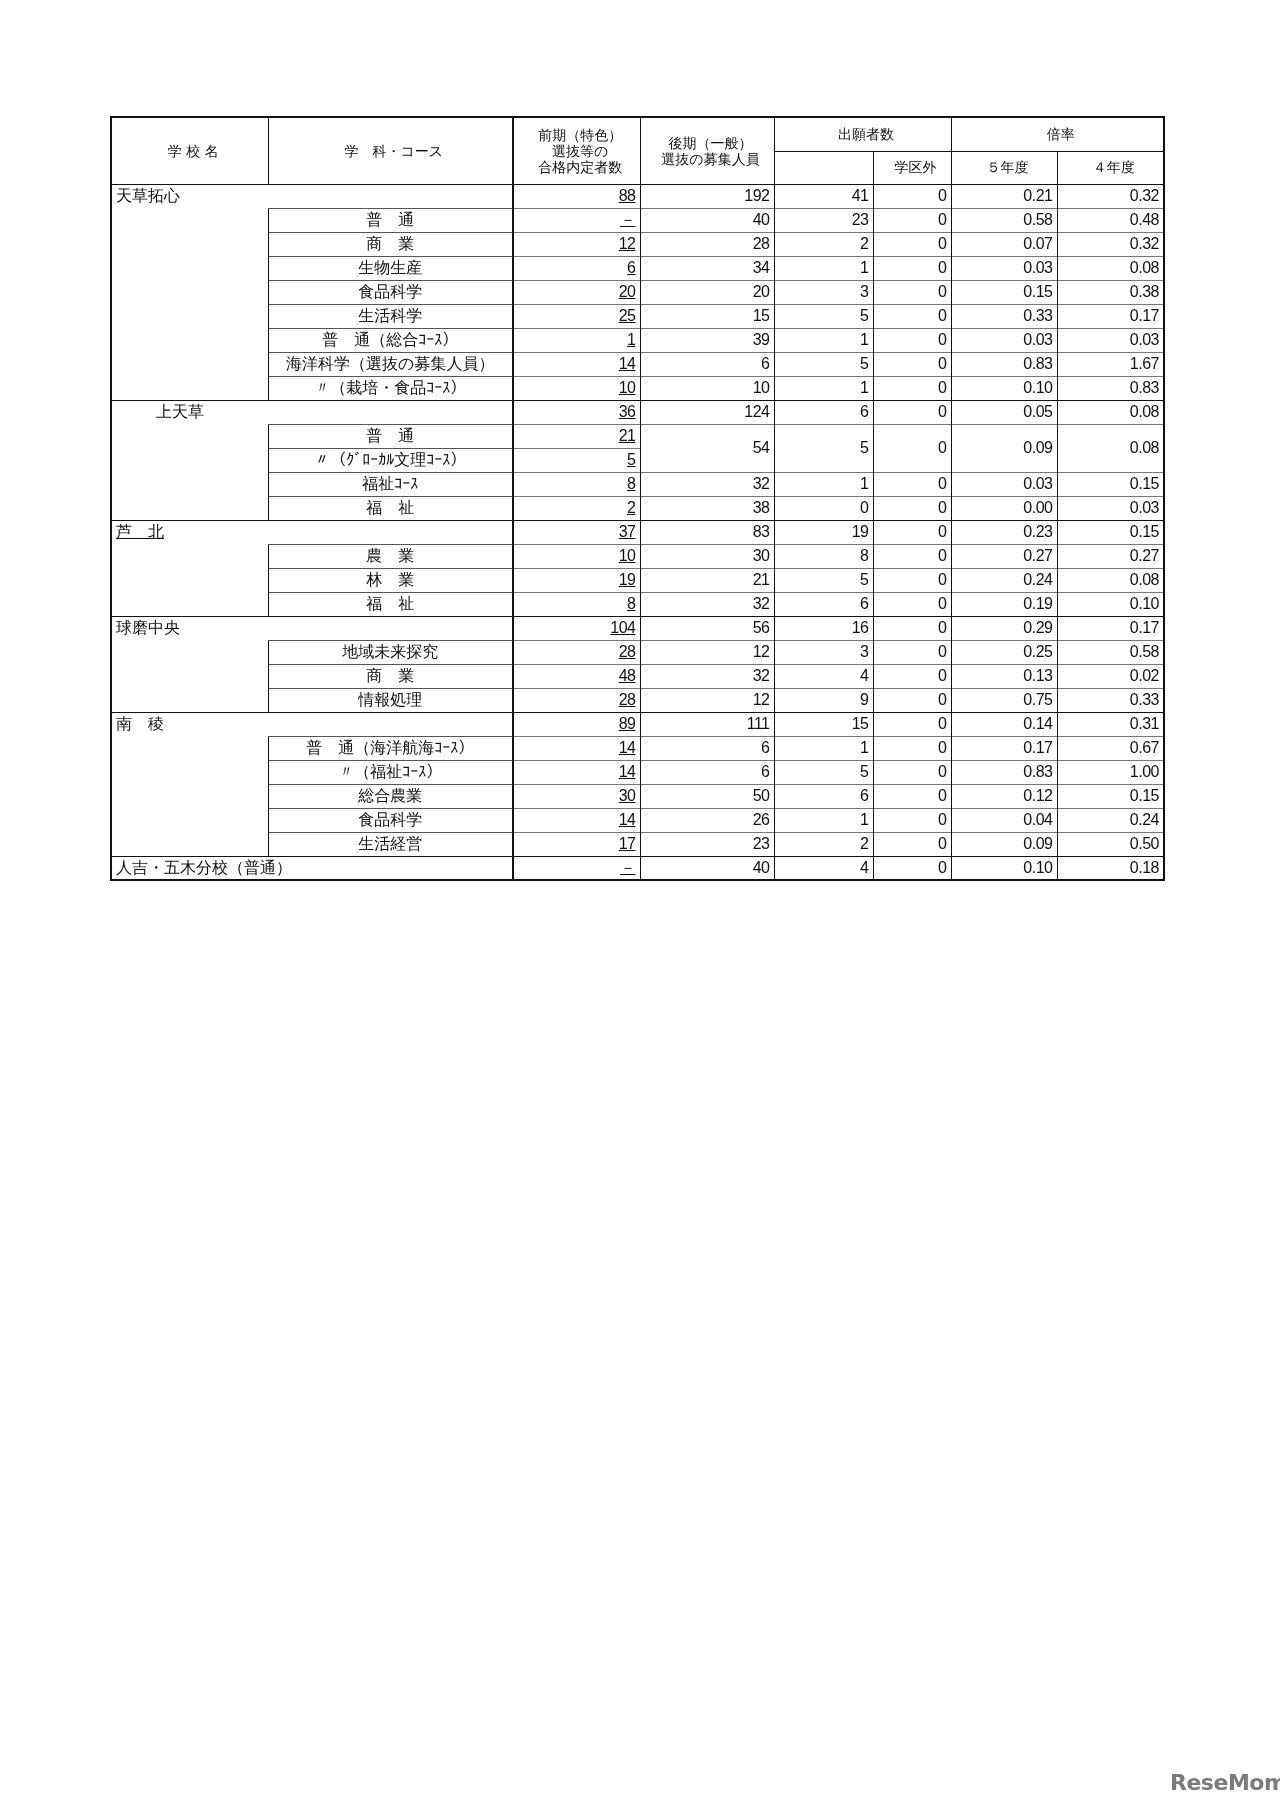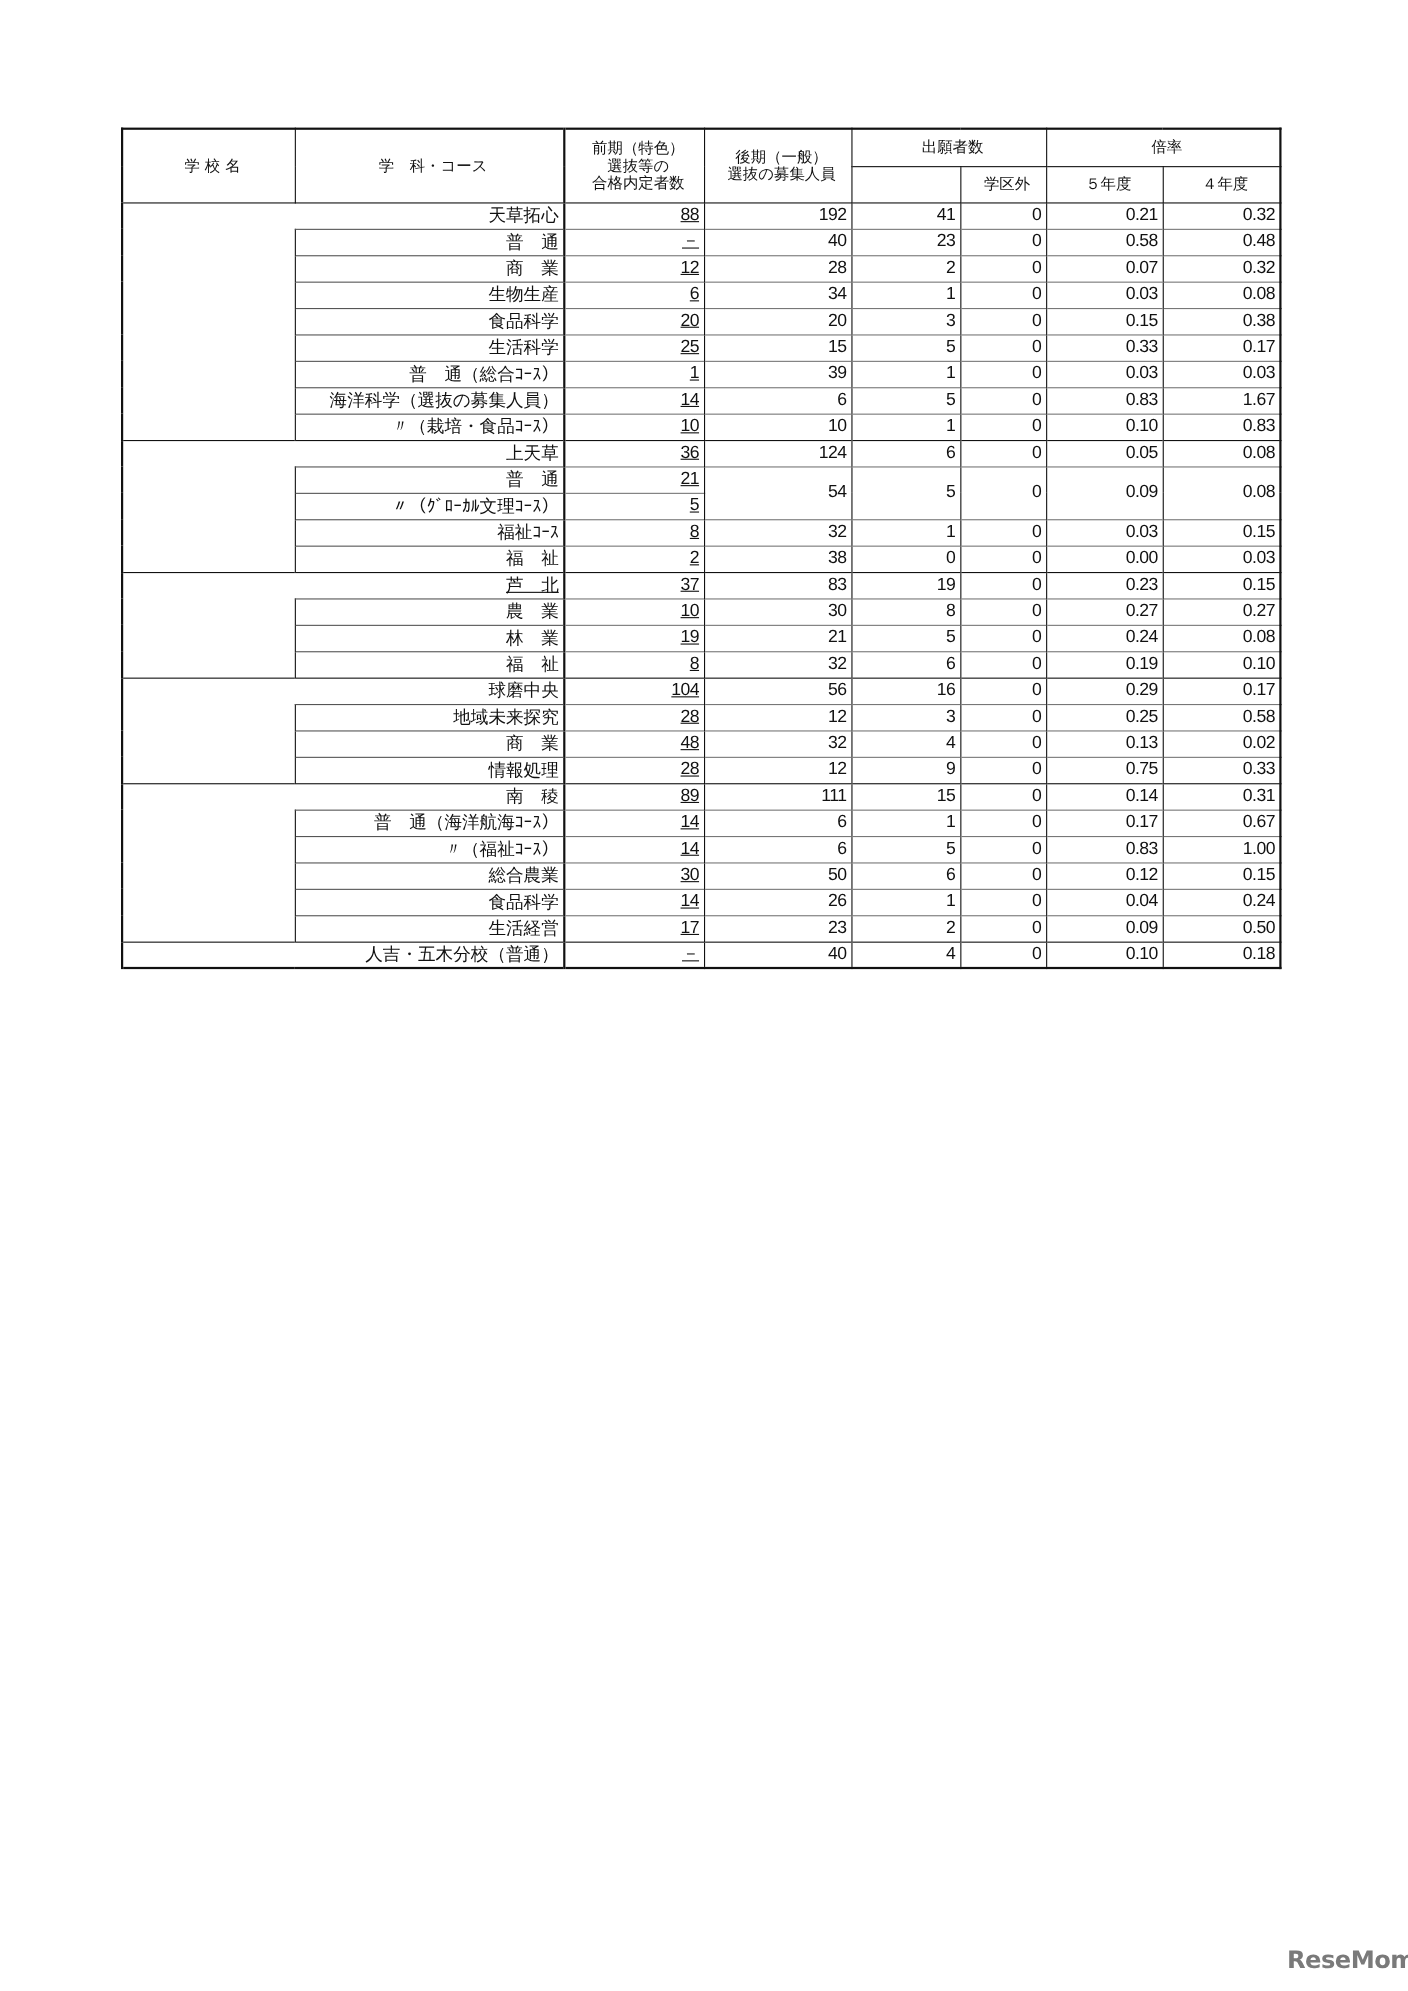--- a/index.html
+++ b/index.html
@@ -4,25 +4,25 @@
 <style>
   html, body { margin:0; padding:0; background:#fff; }
   body { width:1280px; height:1810px; position:relative; overflow:hidden;
          font-family:"DejaVu Sans", sans-serif; color:#111; }
   #doc-table { position:absolute; left:110px; top:116px; width:1053px;
                border-collapse:collapse; table-layout:fixed; border:2.5px solid #111; }
   #doc-table th, #doc-table td { padding:0 4px; box-sizing:border-box; white-space:nowrap; overflow:hidden; }
   #doc-table th { font-weight:normal; font-size:14px; text-align:center; border:1.5px solid #111; line-height:16px;padding-left:11px; }
   .hdr-row th { height:34px; }
   .hdr-row2 th { height:33px; }
-  thead tr:last-child th { border-bottom:3px solid #111; }
+  thead tr:last-child th { border-bottom:3px solid #111;font-family:Liberation Serif, serif; }
   #doc-table td { height:24px; font-size:16px; line-height:22px; }
   td.school { border-left:2.5px solid #111; border-right:none; }
-  td.school-name { text-align:right; padding-left:4px; }
-  td.dept { border-left:1.5px solid #111; border-top:1px solid #555; text-align:right; padding-left:3px;margin-left:19px; }
+  td.school-name { text-align:left; padding-left:4px; }
+  td.dept { border-left:1.5px solid #111; border-top:1px solid #555; text-align:center; padding-left:3px;margin-left:19px; }
   td.num { text-align:right; padding-right:3px; border-left:1.5px solid #111; border-top:1px solid #777;
            font-family:"Liberation Sans Narrow","Liberation Sans", sans-serif; font-size:17px; letter-spacing:-0.5px; }
   td.num.c1 { border-left:2.5px solid #111;text-decoration:underline; }
   td.num.rate { padding-right:14px; }
   tr.group-row td { border-top:1.5px solid #111; }
   tr.group-row td.num { border-top:1.5px solid #111; }
   td.blank-left { border-top:none; }
   td.merged { vertical-align:middle; }
   #watermark { position:absolute; left:1170px; top:1770px; font-family:"DejaVu Sans", sans-serif;
                font-weight:bold; font-size:22px; color:#7a7a7a; letter-spacing:-0.5px; }

